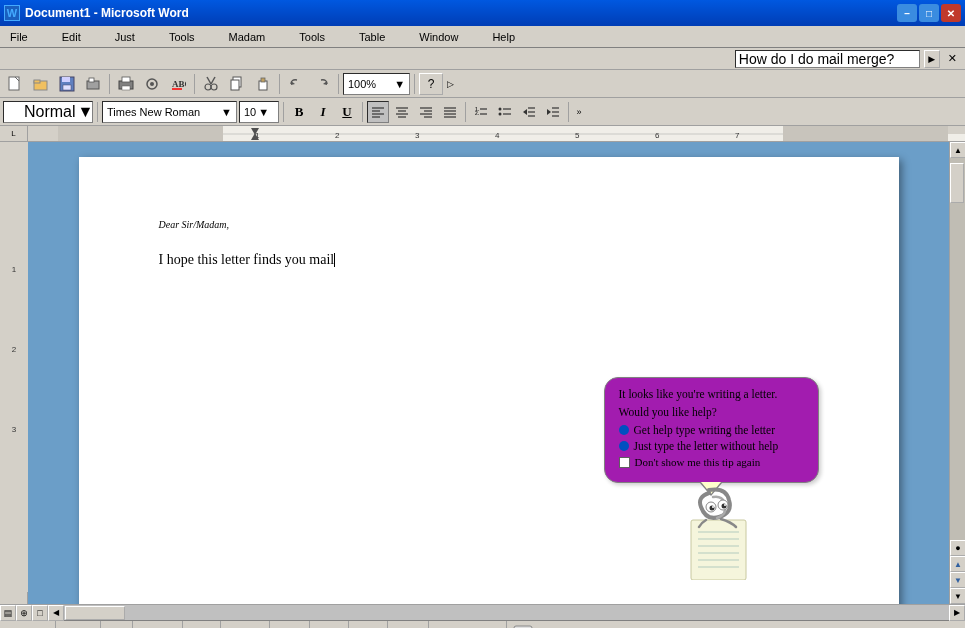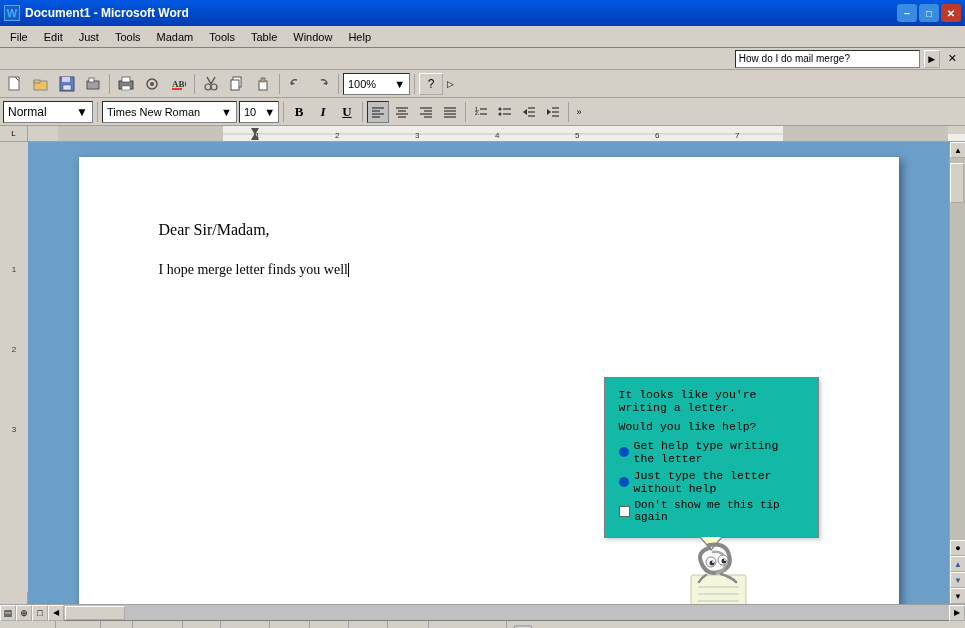--- a/index.html
+++ b/index.html
@@ -61,21 +61,21 @@
     .win-btn.close { background: #c0392b; }
 
     
     #menu-bar {
       height: 22px;
       background: #d4d0c8;
       display: flex;
       align-items: center;
       padding: 0 2px;
       border-bottom: 1px solid #808080;
-      gap: 0;
+      gap: 18px;
     }
     .menu-item {
       padding: 2px 8px;
       font-size: 11px;
       cursor: pointer;
       color: #000;
     }
 
     
     #help-bar {
@@ -231,27 +231,27 @@
     
     #clippy-container {
       position: absolute;
       right: 80px;
       top: 220px;
       display: flex;
       flex-direction: column;
       align-items: center;
     }
     #speech-bubble {
-      background: #14b8a6;
+      background: #a21caf;
       border: 1px solid #808080;
-      border-radius: 0;
+      border-radius: 14px;
       padding: 10px 14px;
       width: 215px;
       font-size: 11.5px;
-      font-family: Liberation Mono, monospace;
+      font-family: Liberation Serif, serif;
       box-shadow: 2px 2px 4px rgba(0,0,0,0.2);
       position: relative;
     }
     #speech-bubble::after {
       content: '';
       position: absolute;
       bottom: -12px;
       left: 50%;
       transform: translateX(-50%);
       border-left: 10px solid transparent;
@@ -408,21 +408,21 @@
   <span class="menu-item">Just</span>
   <span class="menu-item">Tools</span>
   <span class="menu-item">Madam</span>
   <span class="menu-item">Tools</span>
   <span class="menu-item">Table</span>
   <span class="menu-item">Window</span>
   <span class="menu-item">Help</span>
 </div>
 
 <div id="help-bar">
-  <input type="text" style="width: 185px; height: 18px; font-size: 10px; border: 1px inset rgb(128, 128, 128); padding: 0px 3px;" value="How do I do mail merge?">
+  <input type="text" style="width: 185px; height: 18px; font-size: 14px; border: 1px inset rgb(128, 128, 128); padding: 0px 3px;" value="How do I do mail merge?">
   <div class="help-go">▶</div>
   <span class="help-close">✕</span>
 </div>
 
 <div class="toolbar">
   <div class="tb-btn" title="New">
     <svg width="16" height="16" viewBox="0 0 16 16">
         <rect x="2" y="1" width="10" height="13" fill="white" stroke="#666" stroke-width="1"></rect>
         <line x1="8" y1="1" x2="12" y2="5" stroke="#666" stroke-width="1"></line>
       </svg>
@@ -507,32 +507,32 @@
     <span>▼</span>
   </div>
   <div class="tb-sep"></div>
   <div class="tb-btn" title="Help" style="border:1px outset #fff;">?</div>
 
   <div style="font-size:9px;margin-left:2px;cursor:pointer;">▷</div>
 </div>
 
 <div class="fmt-toolbar">
 
-  <div style="width:90px;height:22px;border:1px inset #808080;background:white;display:flex;align-items:center;padding:0 4px;font-size:12px;cursor:pointer;gap:8px;">
+  <div style="width:90px;height:22px;border:1px inset #808080;background:white;display:flex;align-items:center;padding:0 20px;font-size:16px;cursor:pointer;gap:2px;">
     <span>Normal</span>
     <span style="margin-left:auto;">▼</span>
   </div>
   <div class="tb-sep"></div>
 
   <div style="width:135px;height:22px;border:1px inset #808080;background:white;display:flex;align-items:center;padding:0 4px;font-size:11px;cursor:pointer;gap:2px;">
     <span style="font-size:11px;">Times New Roman</span>
     <span style="margin-left:auto;">▼</span>
   </div>
 
-  <div style="width:40px;height:22px;border:1px inset #808080;background:white;display:flex;align-items:center;padding:0 4px;font-size:11px;cursor:pointer;gap:8px;text-align:right;">
+  <div style="width:40px;height:22px;border:1px inset #808080;background:white;display:flex;align-items:center;padding:0 4px;font-size:11px;cursor:pointer;gap:2px;text-align:right;">
     <span>10</span>
     <span>▼</span>
   </div>
   <div class="tb-sep"></div>
 
   <div class="fmt-btn" style="font-weight:bold;font-size:13px;font-family:serif;">B</div>
 
   <div class="fmt-btn" style="font-style:italic;font-family:serif;font-size:13px;">I</div>
 
   <div class="fmt-btn" style="text-decoration:underline;font-family:serif;font-size:13px;">U</div>
@@ -650,22 +650,22 @@
       <rect x="0" y="0" width="28" height="450" fill="#d4d0c8"></rect>
       <text x="14" y="130" font-size="8" fill="#333" font-family="Arial" text-anchor="middle">1</text>
       <text x="14" y="210" font-size="8" fill="#333" font-family="Arial" text-anchor="middle">2</text>
       <text x="14" y="290" font-size="8" fill="#333" font-family="Arial" text-anchor="middle">3</text>
     </svg>
   </div>
 
   <div id="doc-area">
     <div id="page">
       <div id="doc-text">
-        <p style="font-family:'Times New Roman',serif;font-size:16px;margin-bottom:16px;">Dear Sir/Madam,</p>
-        <p style="font-family:'Times New Roman',serif;font-size:14px;"><span>I hope merge letter finds you well</span><span class="cursor"></span></p>
+        <p style="font-family:'Times New Roman',serif;font-size:10px;margin-bottom:16px;font-style:italic;">Dear Sir/Madam,</p>
+        <p style="font-family:'Times New Roman',serif;font-size:14px;"><span>I hope this letter finds you mail</span><span class="cursor"></span></p>
       </div>
 
       <div id="clippy-container">
         <div id="speech-bubble">
           <div class="bubble-text">It looks like you're writing a letter.</div>
           <div class="bubble-text">Would you like help?</div>
           <div class="bubble-option">
             <div class="bubble-dot"></div>
             <span>Get help type writing the letter</span>
           </div>

